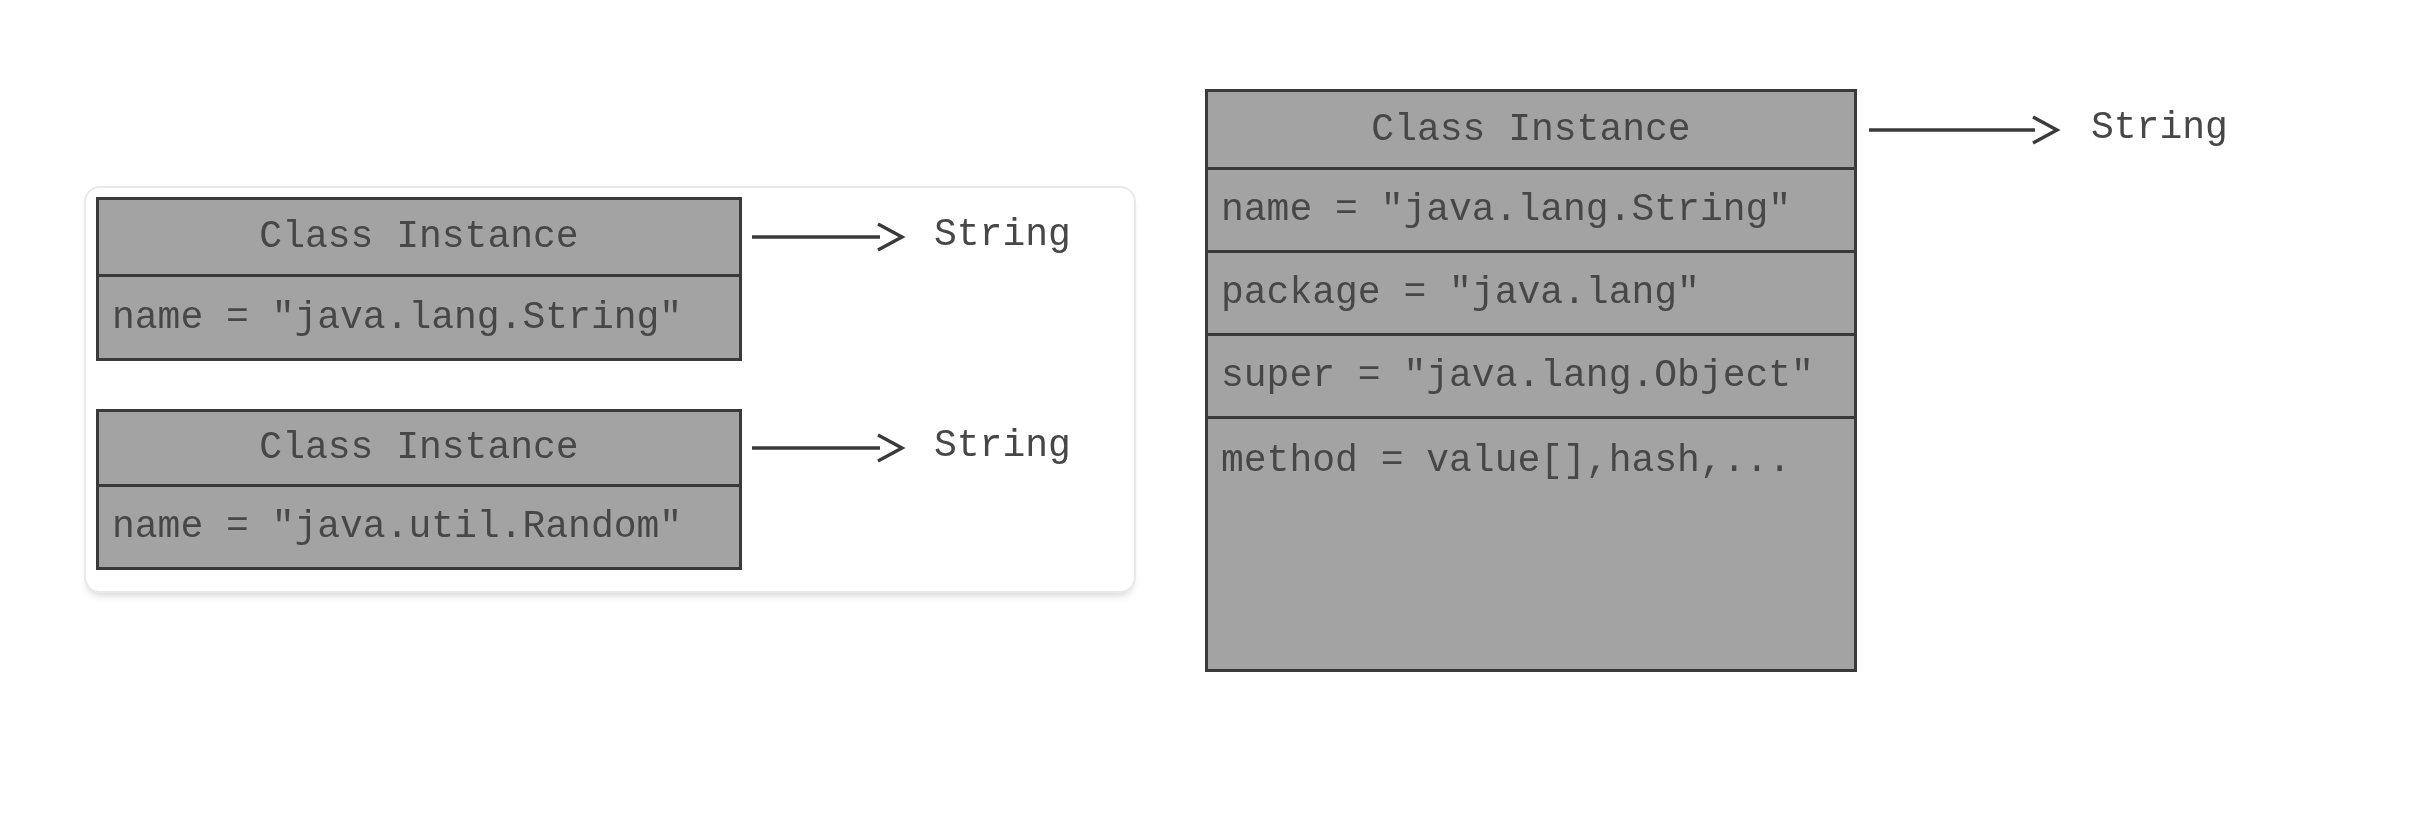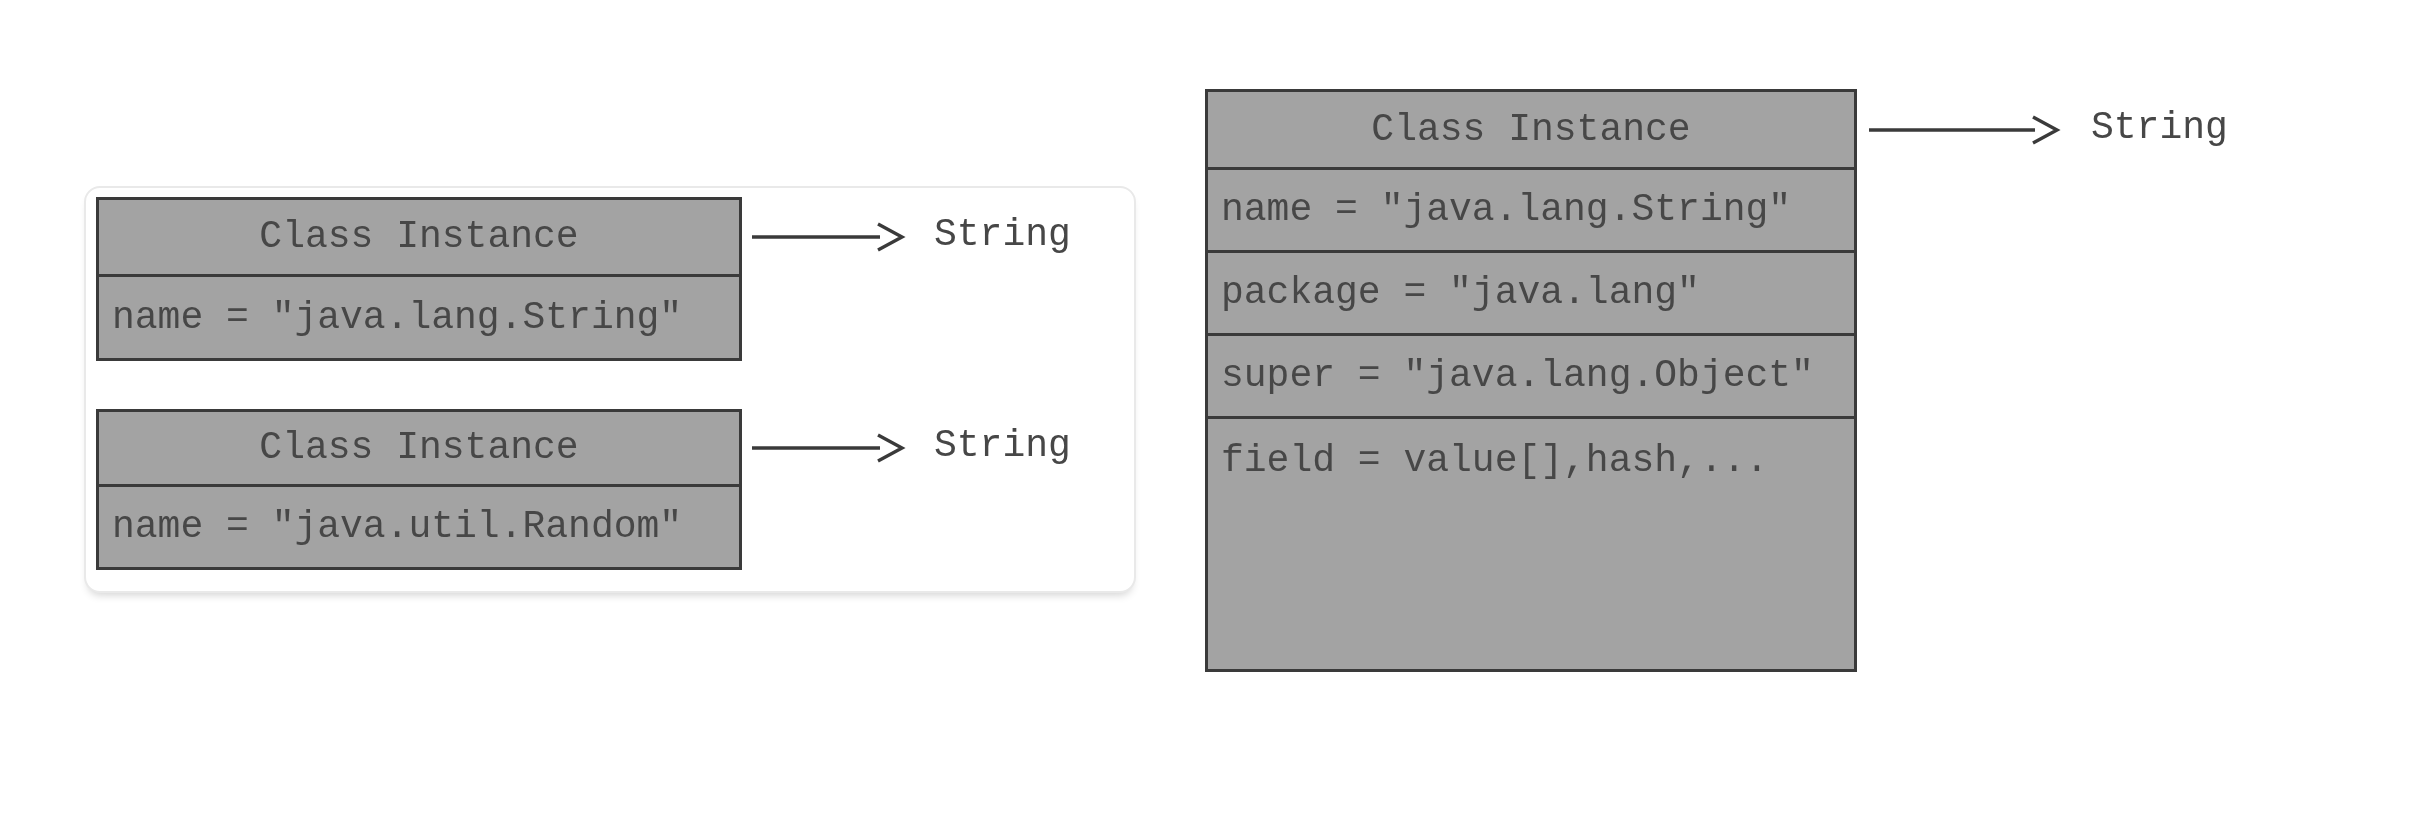--- a/index.html
+++ b/index.html
@@ -74,21 +74,21 @@
       <path class="astroke" d="M128 8 L152 21 L128 34"></path>
     </svg>
     <span class="albl">String</span>
   </div>
 
   <div class="ibox" id="box-detail">
     <div class="cell header">Class Instance</div>
     <div class="cell row">name = "java.lang.String"</div>
     <div class="cell row">package = "java.lang"</div>
     <div class="cell row">super = "java.lang.Object"</div>
-    <div class="cell row">field = value[],hash,...</div>
+    <div class="cell row">method = value[],hash,...</div>
   </div>
 
   <div class="arrow" id="arrow-string-right">
     <svg width="198" height="42" viewBox="0 0 198 42">
       <path class="astroke" d="M2 21 H168"></path>
       <path class="astroke" d="M166 8 L190 21 L166 34"></path>
     </svg>
     <span class="albl">String</span>
   </div>
 

